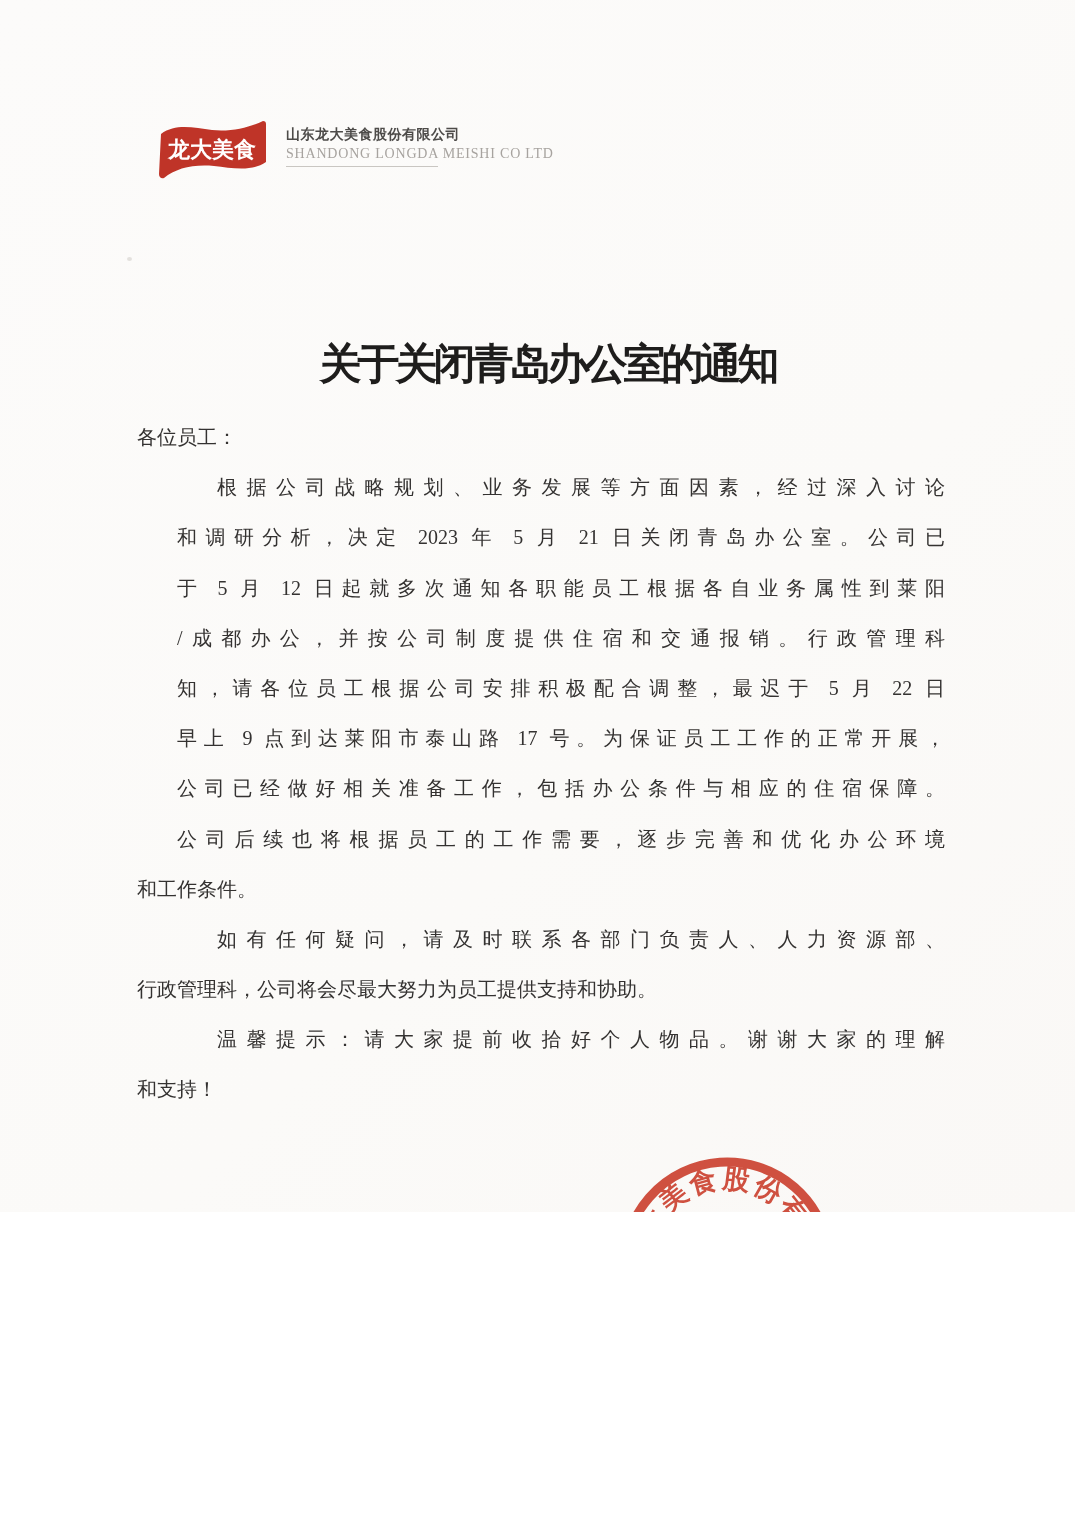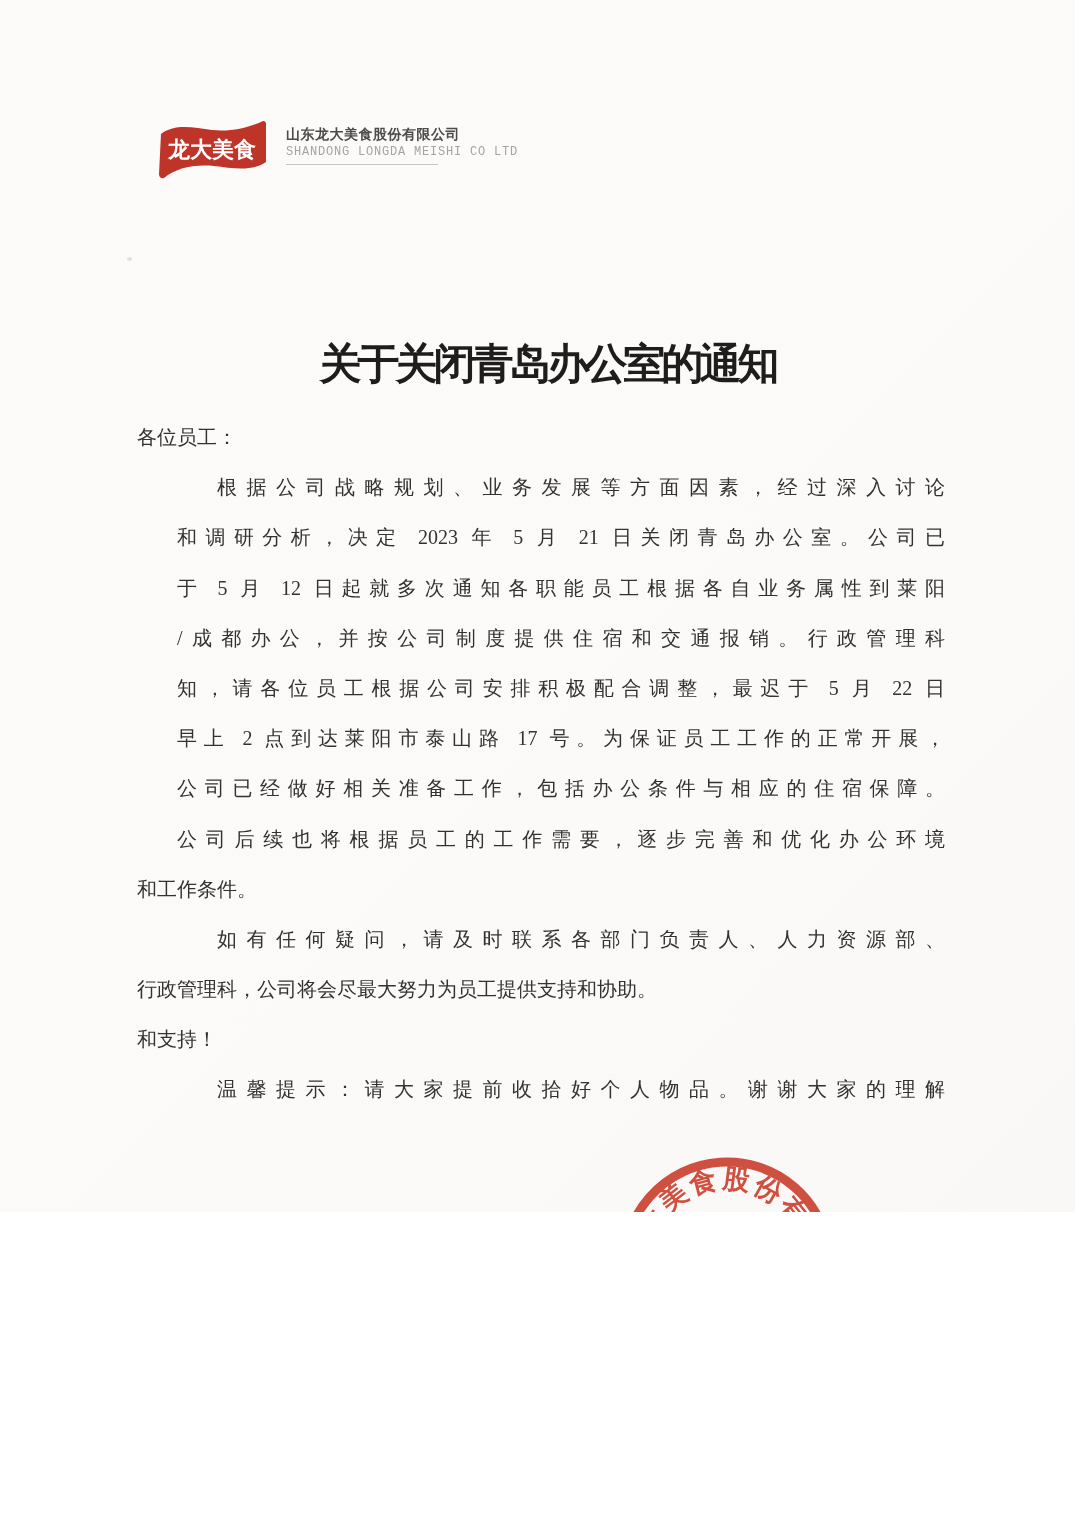--- a/index.html
+++ b/index.html
@@ -16,22 +16,22 @@
   }
   
   .letterhead{position:absolute;left:156px;top:118px;display:flex;align-items:flex-start;}
   .logo-flag{width:112px;height:66px;display:block;}
   .company-block{margin-left:18px;padding-top:8px;}
   .company-cn{
     font-family:"Liberation Sans","DejaVu Sans",sans-serif;
     font-size:14px;font-weight:600;color:#4d4b49;letter-spacing:.5px;line-height:1.2;
   }
   .company-en{
-    font-family:Liberation Mono, monospace;
-    font-size:12px;color:#a7a39f;letter-spacing:.8px;margin-top:3px;line-height:1.1;
+    font-family:Liberation Serif, serif;
+    font-size:14px;color:#a7a39f;letter-spacing:.8px;margin-top:3px;line-height:1.1;
   }
   .company-rule{width:152px;height:1px;background:#c9c6c2;margin-top:5px;}
   
   .doc-title{
     position:absolute;left:0;top:308px;width:1075px;
     text-align:center;
     font-size:42px;font-weight:800;color:#1e1d1c;
     letter-spacing:-4px;
     transform:translateX(10px);
   }
@@ -99,28 +99,28 @@
 
   <h1 class="doc-title">关于关闭青岛办公室的通知</h1>
 
   <main class="letter-body">
     <div class="bline nofill">各位员工：</div>
     <div class="bline fill indent">根据公司战略规划、业务发展等方面因素，经过深入讨论</div>
     <div class="bline fill">和调研分析，决定 2023 年 5 月 21 日关闭青岛办公室。公司已</div>
     <div class="bline fill">于 5 月 12 日起就多次通知各职能员工根据各自业务属性到莱阳</div>
     <div class="bline fill">/成都办公，并按公司制度提供住宿和交通报销。行政管理科</div>
     <div class="bline fill">知，请各位员工根据公司安排积极配合调整，最迟于 5 月 22 日</div>
-    <div class="bline fill">早上 2 点到达莱阳市泰山路 17 号。为保证员工工作的正常开展，</div>
+    <div class="bline fill">早上 9 点到达莱阳市泰山路 17 号。为保证员工工作的正常开展，</div>
     <div class="bline fill">公司已经做好相关准备工作，包括办公条件与相应的住宿保障。</div>
     <div class="bline fill">公司后续也将根据员工的工作需要，逐步完善和优化办公环境</div>
     <div class="bline nofill">和工作条件。</div>
     <div class="bline fill indent">如有任何疑问，请及时联系各部门负责人、人力资源部、</div>
     <div class="bline nofill">行政管理科，公司将会尽最大努力为员工提供支持和协助。</div>
+    <div class="bline fill indent">温馨提示：请大家提前收拾好个人物品。谢谢大家的理解</div>
     <div class="bline nofill">和支持！</div>
-    <div class="bline fill indent">温馨提示：请大家提前收拾好个人物品。谢谢大家的理解</div>
   </main>
 
   <div class="sig-company">山东龙大美食股份有限公司</div>
   <div class="sig-date">2023 年 05 月 18 日</div>
 
   <div class="stamp">
     <svg viewBox="0 0 280 280" aria-hidden="true">
       <circle cx="140" cy="140" r="103" fill="none" stroke-width="9" stroke="#cd3a27"></circle>
       <polygon points="140,107 148.2,130.7 173.3,131.2 153.3,146.3 160.6,170.3 140,156 119.4,170.3 126.7,146.3 106.7,131.2 131.8,130.7" fill="#cd3a27"></polygon>
       <defs>

